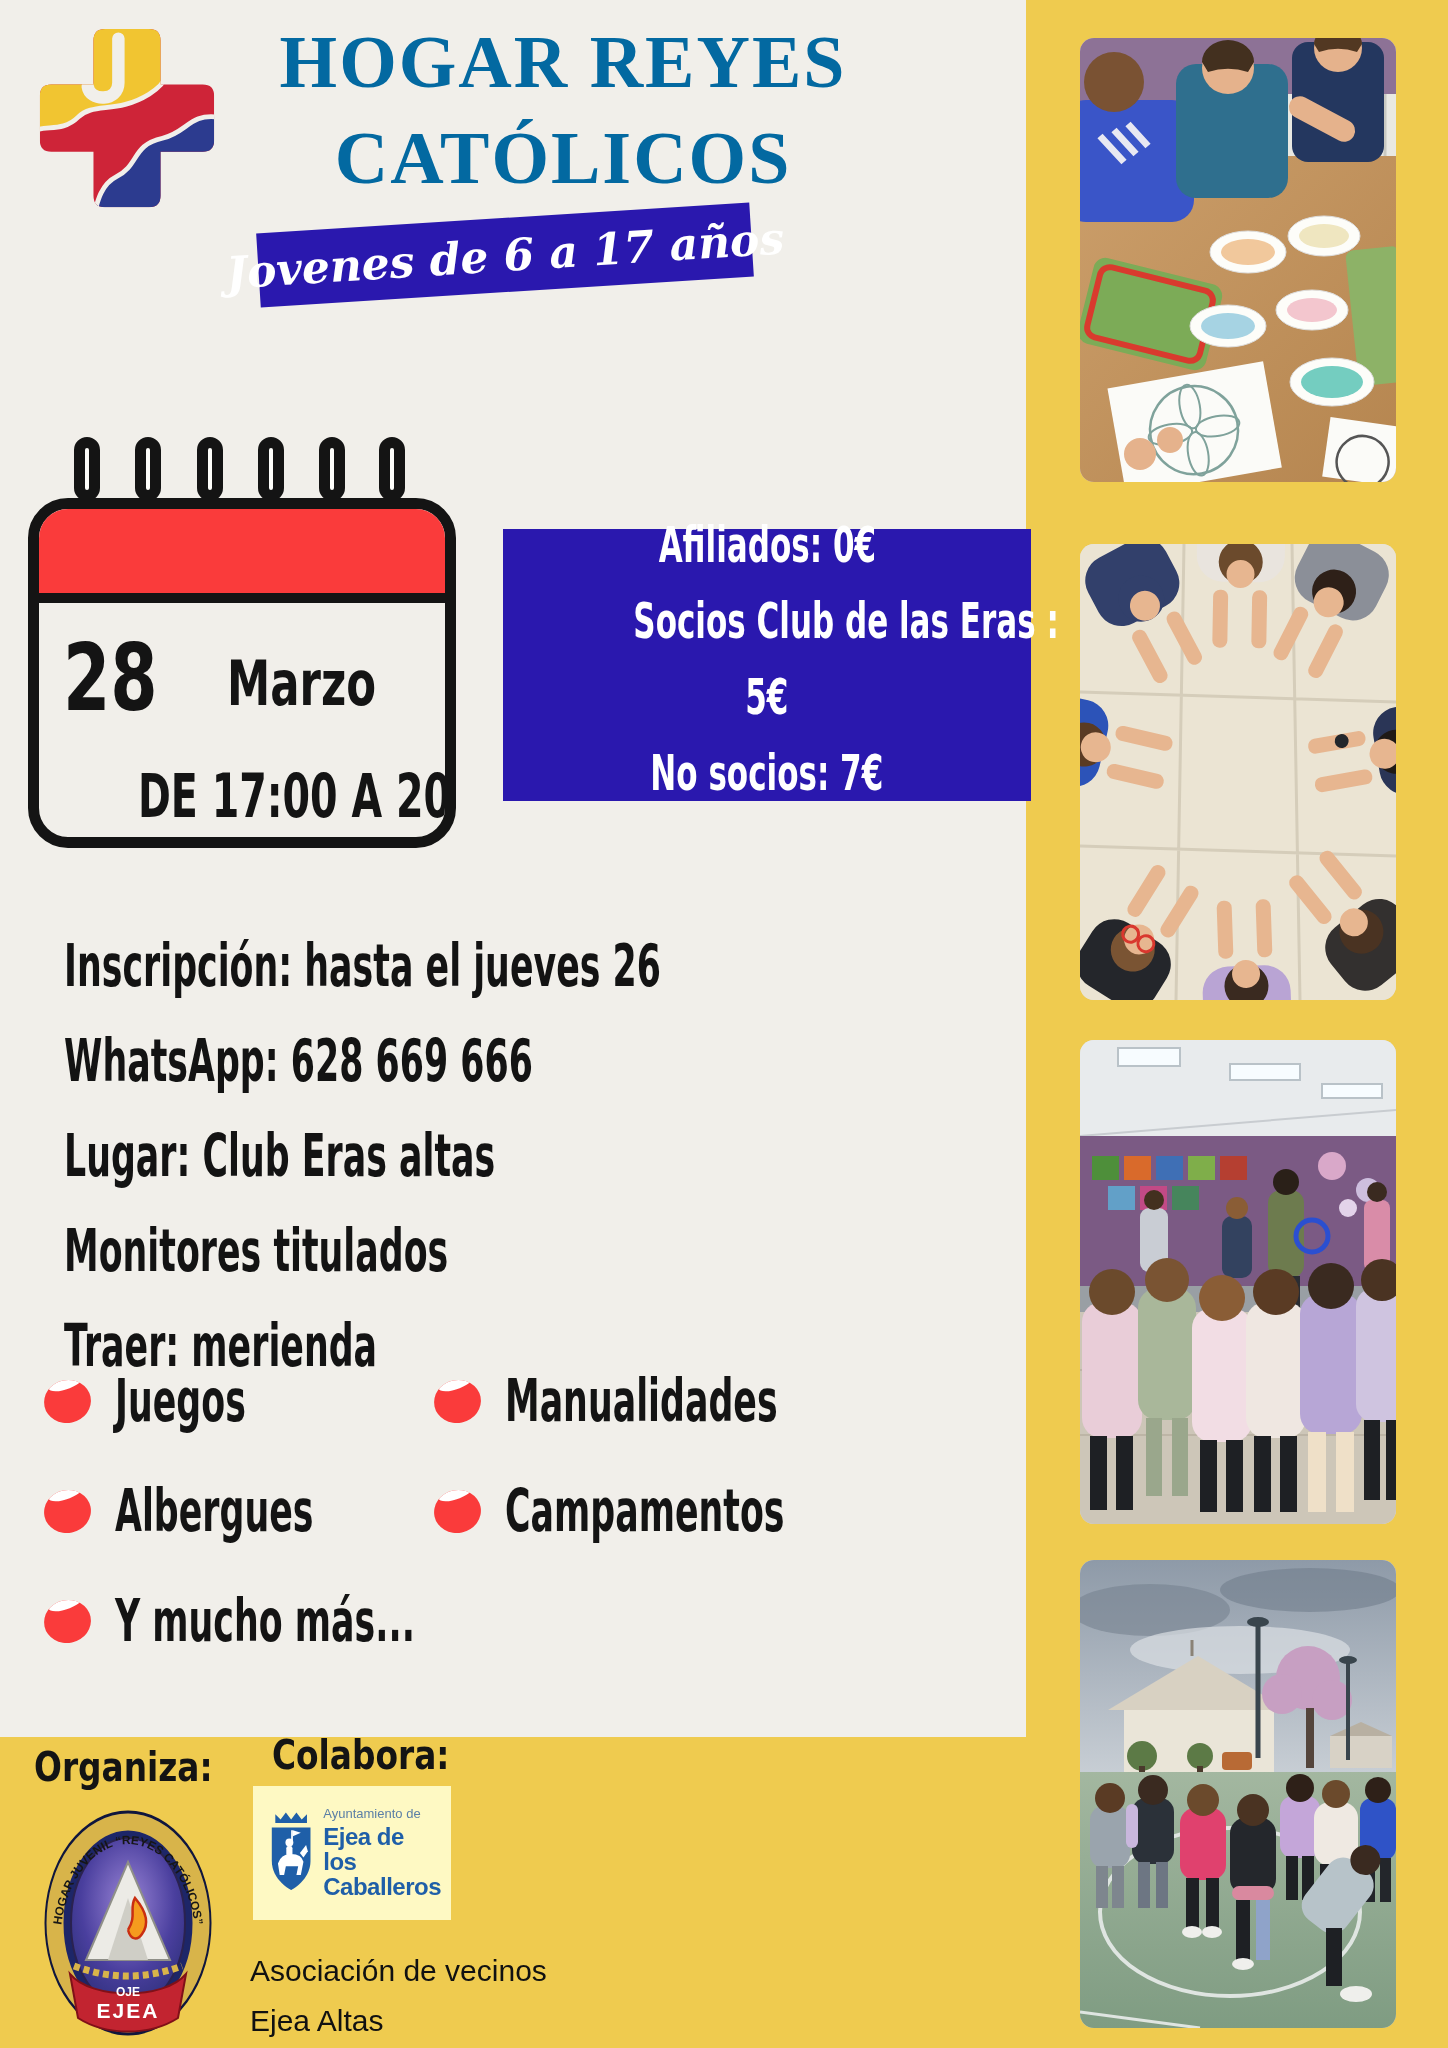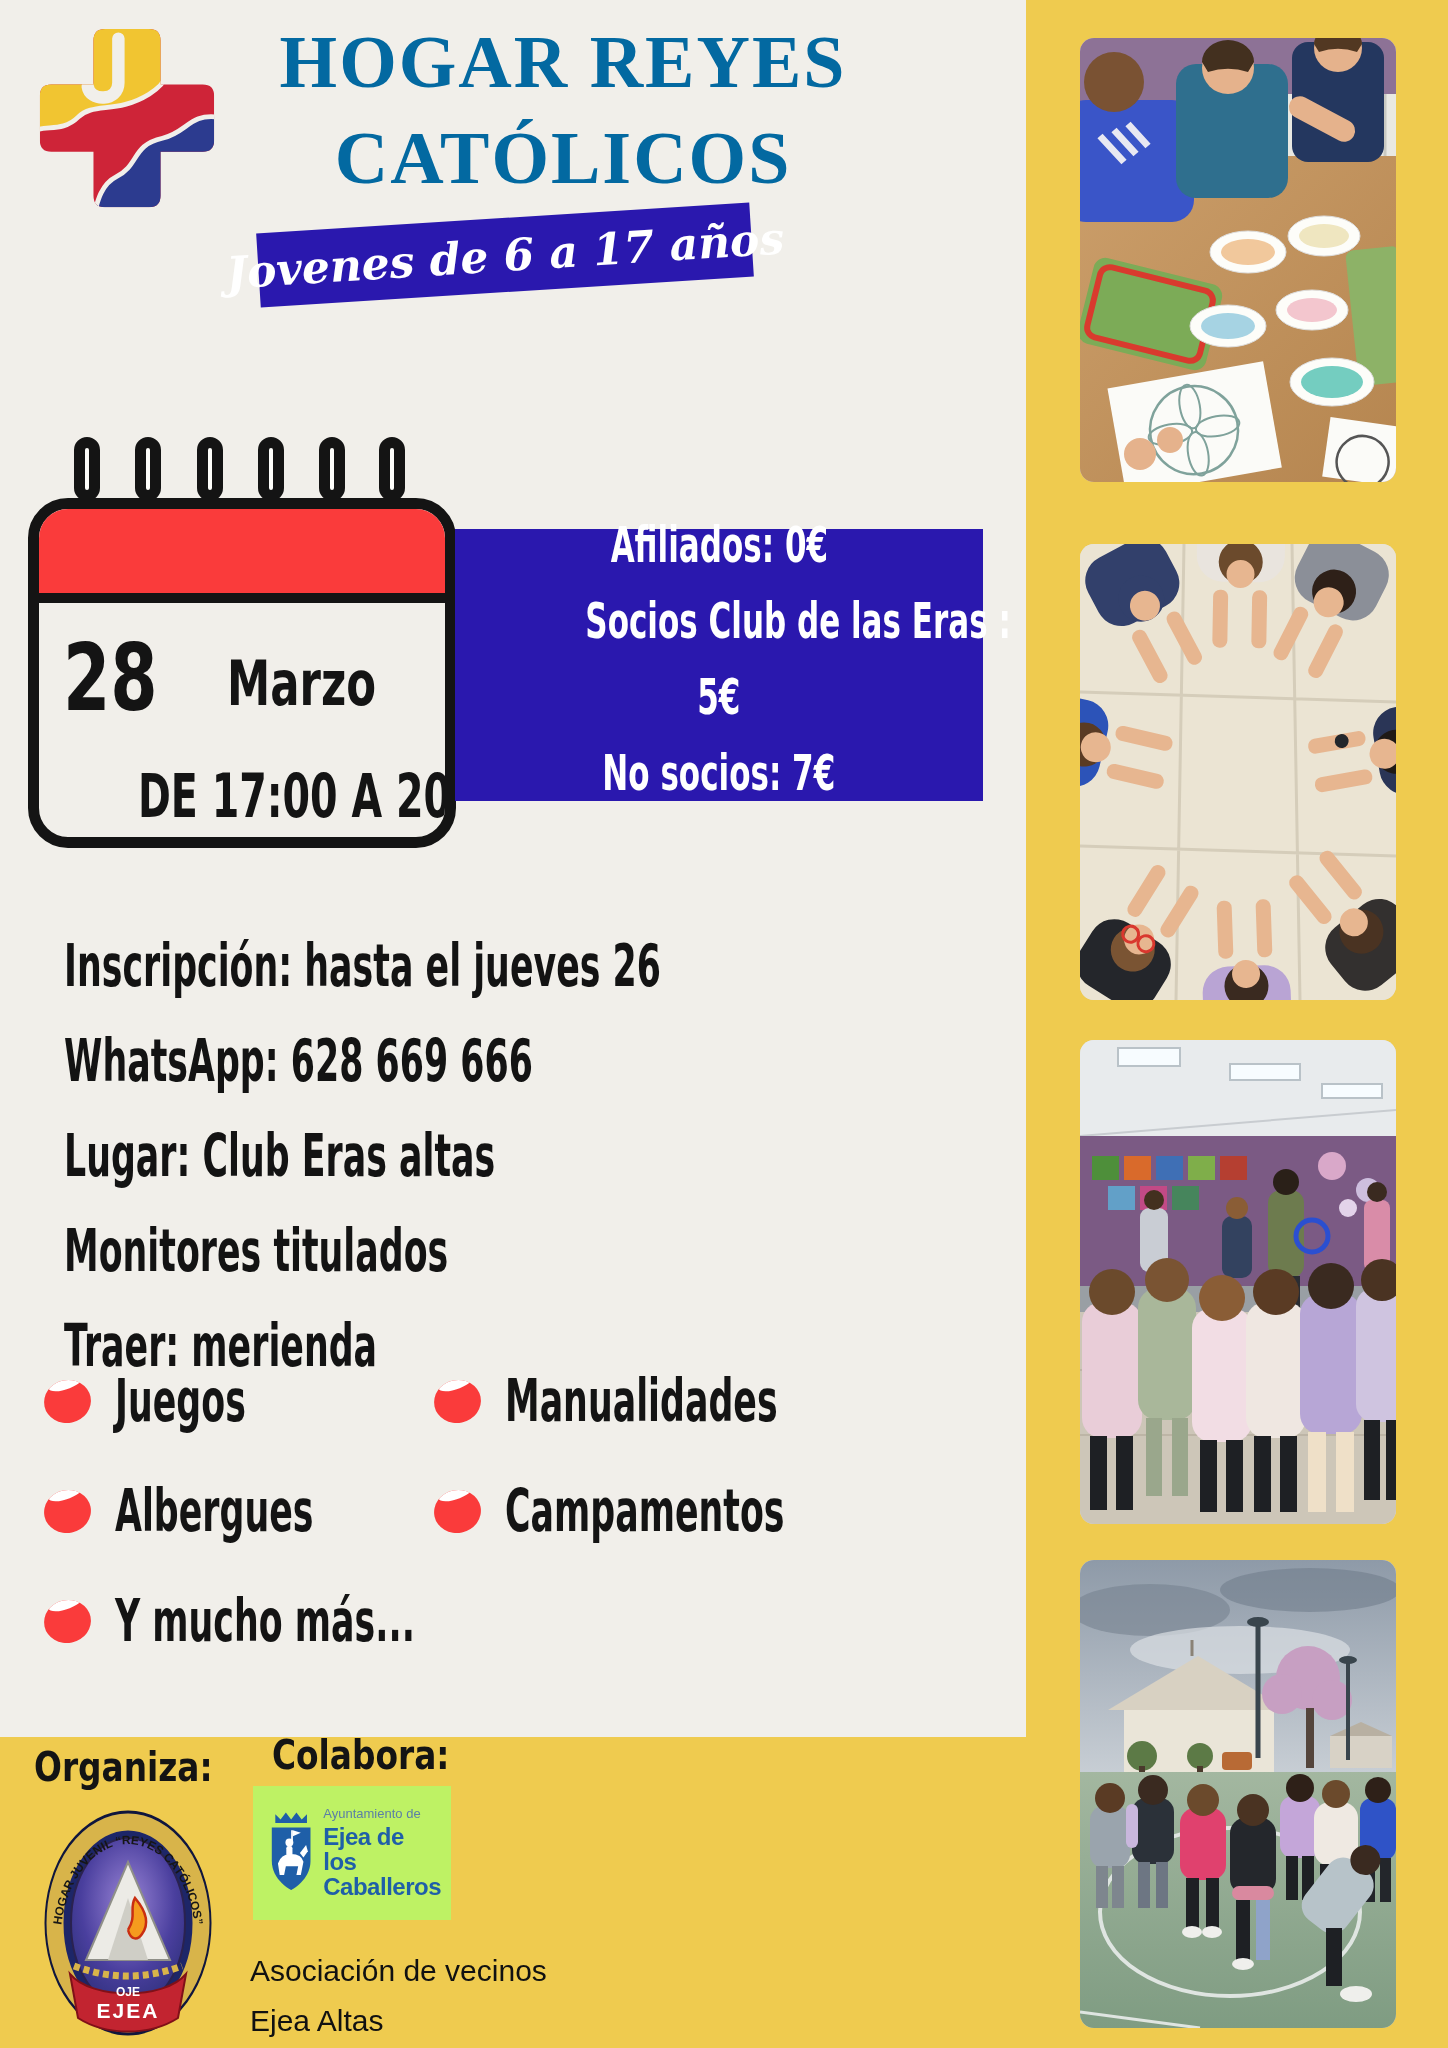--- a/index.html
+++ b/index.html
@@ -30,21 +30,21 @@
   .cal-head{height:84px;background:#FA3B3B;border-bottom:10px solid #141414;}
   .cal-day{position:absolute;left:24px;top:116px;font-size:92px;font-weight:700;
       transform:scaleX(.74);transform-origin:left;}
   .cal-month{position:absolute;left:188px;top:138px;font-size:62px;font-weight:700;
       transform:scaleX(.7);transform-origin:left;}
   .cal-time{position:absolute;left:0;width:100%;top:252px;text-align:center;}
   .cal-time span{display:inline-block;font-size:60px;font-weight:700;transform:scaleX(.66);
       transform-origin:center;white-space:nowrap;}
 
   
-  .price-box{position:absolute;left:455px;top:529px;width:528px;height:272px;background:#2A18AE;
+  .price-box{position:absolute;left:503px;top:529px;width:528px;height:272px;background:#2A18AE;
       display:flex;flex-direction:column;justify-content:center;text-align:center;}
   .price-box div{line-height:65px;}
   .price-box span{display:inline-block;color:#fff;font-size:50px;font-weight:700;
       transform:scaleX(.62);transform-origin:center;white-space:nowrap;}
 
   
   .info-block{position:absolute;left:64px;top:926px;}
   .info-block div{line-height:80px;}
   .info-block span{display:inline-block;font-size:58px;font-weight:700;transform:scaleX(.6);
       transform-origin:left;white-space:nowrap;color:#131313;}
@@ -59,21 +59,21 @@
       border-radius:50%;background:#fff;transform:rotate(-10deg);}
   .activity span{display:inline-block;font-size:58px;font-weight:700;transform:scaleX(.6);
       transform-origin:left;white-space:nowrap;}
 
   
   .organiza-label{position:absolute;left:34px;top:1744px;font-size:40px;font-weight:700;
       transform:scaleX(.82);transform-origin:left;}
   .colabora-label{position:absolute;left:272px;top:1732px;font-size:40px;font-weight:700;
       transform:scaleX(.82);transform-origin:left;}
   .oje-badge{position:absolute;left:44px;top:1810px;width:168px;height:226px;}
-  .ayto-box{position:absolute;left:253px;top:1786px;width:198px;height:134px;background:#bef264;
+  .ayto-box{position:absolute;left:253px;top:1786px;width:198px;height:134px;background:#fef9c3;
       display:flex;align-items:center;padding:0 10px;box-sizing:border-box;gap:4px;}
   .ayto-text{font-family:"Liberation Sans",sans-serif;line-height:1.05;}
   .ayto-text .small{font-size:13px;color:#5b7fa6;margin-bottom:3px;}
   .ayto-text .big{font-size:24px;font-weight:700;color:#1f5fa8;letter-spacing:-0.5px;}
   .asociacion{position:absolute;left:250px;top:1946px;font-family:"Liberation Sans",sans-serif;
       font-size:30px;line-height:50px;color:#111;}
 
   
   .photo{position:absolute;left:1080px;width:316px;border-radius:14px;overflow:hidden;
       background:#ddd;}

